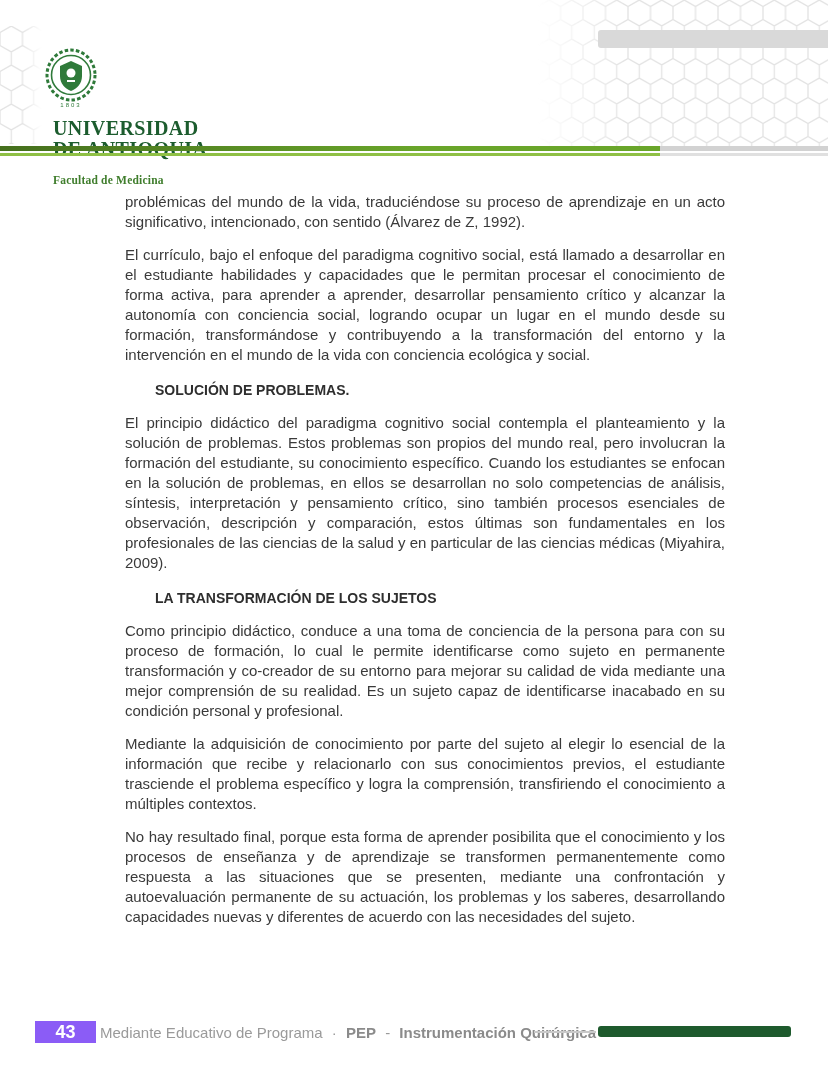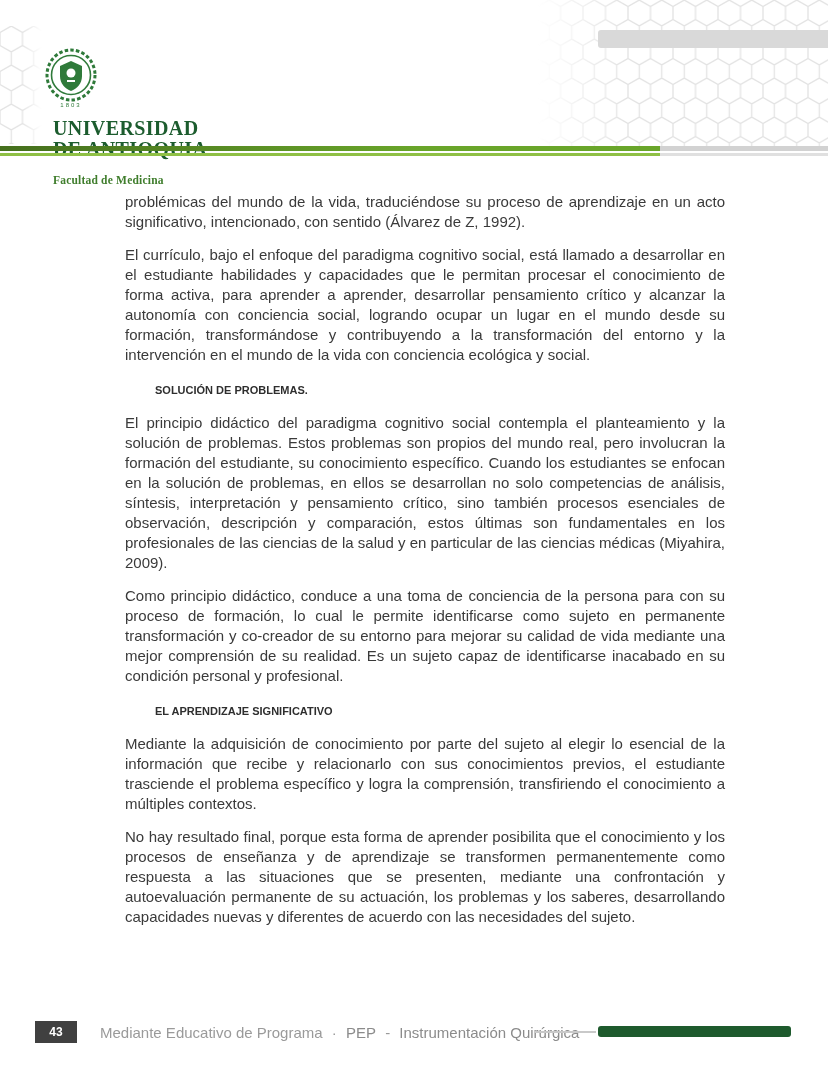--- a/index.html
+++ b/index.html
@@ -33,31 +33,31 @@
   
   .rule-top { position:absolute; top:146px; left:0; width:828px; height:5px;
     background:linear-gradient(90deg,#456f1d 0px,#69a52a 420px,#69a52a 660px,#d2d2d2 660px,#d2d2d2 828px); }
   .rule-bottom { position:absolute; top:153px; left:0; width:828px; height:3px;
     background:linear-gradient(90deg,#8fc045 0px,#8fc045 660px,#e0e0e0 660px,#e0e0e0 828px); }
 
   
   .doc-body { position:absolute; top:192px; left:125px; width:600px;
     font-size:15px; line-height:20px; color:#3a3a3a; text-align:justify; }
   .doc-body p { margin-bottom:13px; }
-  .doc-body h3 { font-size:11px; line-height:20px; font-weight:bold; color:#2e2e2e;
+  .doc-body h3 { font-size:14px; line-height:20px; font-weight:bold; color:#2e2e2e;
     margin:15px 0 13px 30px; text-align:left; }
 
   
-  .page-badge { position:absolute; left:35px; top:1021px; width:42px; height:22px;
-    background:#404040; color:#ffffff; font-weight:bold; font-size:12px;
+  .page-badge { position:absolute; left:35px; top:1021px; width:61px; height:22px;
+    background:#8b5cf6; color:#ffffff; font-weight:bold; font-size:18px;
     display:flex; align-items:center; justify-content:center; }
   .footer-text { position:absolute; left:100px; top:1024px; font-size:15px;
     color:#9a9a9a; white-space:nowrap; }
   .footer-text .seg { margin-right:5px; }
-  .footer-text .bold { font-weight:normal; color:#8b8b8b; }
+  .footer-text .bold { font-weight:bold; color:#8b8b8b; }
   .footer-line { position:absolute; left:534px; top:1031px; width:62px; height:2px; background:#c9c9c9; }
   .footer-bar { position:absolute; left:598px; top:1026px; width:193px; height:11px;
     background:#1e5a2d; border-radius:3px; }
 </style>
 </head>
 <body>
 
 <div class="page">
 
   <div class="hex-tr">
@@ -113,22 +113,22 @@
   </div>
 
   <div class="rule-top"></div>
   <div class="rule-bottom"></div>
 
   <main class="doc-body">
     <p>problémicas del mundo de la vida, traduciéndose su proceso de aprendizaje en un acto significativo, intencionado, con sentido (Álvarez de Z, 1992).</p>
     <p>El currículo, bajo el enfoque del paradigma cognitivo social, está llamado a desarrollar en el estudiante habilidades y capacidades que le permitan procesar el conocimiento de forma activa, para aprender a aprender, desarrollar pensamiento crítico y alcanzar la autonomía con conciencia social, logrando ocupar un lugar en el mundo desde su formación, transformándose y contribuyendo a la transformación del entorno y la intervención en el mundo de la vida con conciencia ecológica y social.</p>
     <h3>SOLUCIÓN DE PROBLEMAS.</h3>
     <p>El principio didáctico del paradigma cognitivo social contempla el planteamiento y la solución de problemas. Estos problemas son propios del mundo real, pero involucran la formación del estudiante, su conocimiento específico. Cuando los estudiantes se enfocan en la solución de problemas, en ellos se desarrollan no solo competencias de análisis, síntesis, interpretación y pensamiento crítico, sino también procesos esenciales de observación, descripción y comparación, estos últimas son fundamentales en los profesionales de las ciencias de la salud y en particular de las ciencias médicas (Miyahira, 2009).</p>
+    <h3>LA TRANSFORMACIÓN DE LOS SUJETOS</h3>
     <p>Como principio didáctico, conduce a una toma de conciencia de la persona para con su proceso de formación, lo cual le permite identificarse como sujeto en permanente transformación y co-creador de su entorno para mejorar su calidad de vida mediante una mejor comprensión de su realidad. Es un sujeto capaz de identificarse inacabado en su condición personal y profesional.</p>
-    <h3>EL APRENDIZAJE SIGNIFICATIVO</h3>
     <p>Mediante la adquisición de conocimiento por parte del sujeto al elegir lo esencial de la información que recibe y relacionarlo con sus conocimientos previos, el estudiante trasciende el problema específico y logra la comprensión, transfiriendo el conocimiento a múltiples contextos.</p>
     <p>No hay resultado final, porque esta forma de aprender posibilita que el conocimiento y los procesos de enseñanza y de aprendizaje se transformen permanentemente como respuesta a las situaciones que se presenten, mediante una confrontación y autoevaluación permanente de su actuación, los problemas y los saberes, desarrollando capacidades nuevas y diferentes de acuerdo con las necesidades del sujeto.</p>
   </main>
 
   <div class="page-badge">43</div>
   <div class="footer-text">
     <span class="seg">Mediante Educativo de Programa</span>
     <span class="seg">·</span>
     <span class="seg bold">PEP</span>
     <span class="seg">-</span>

